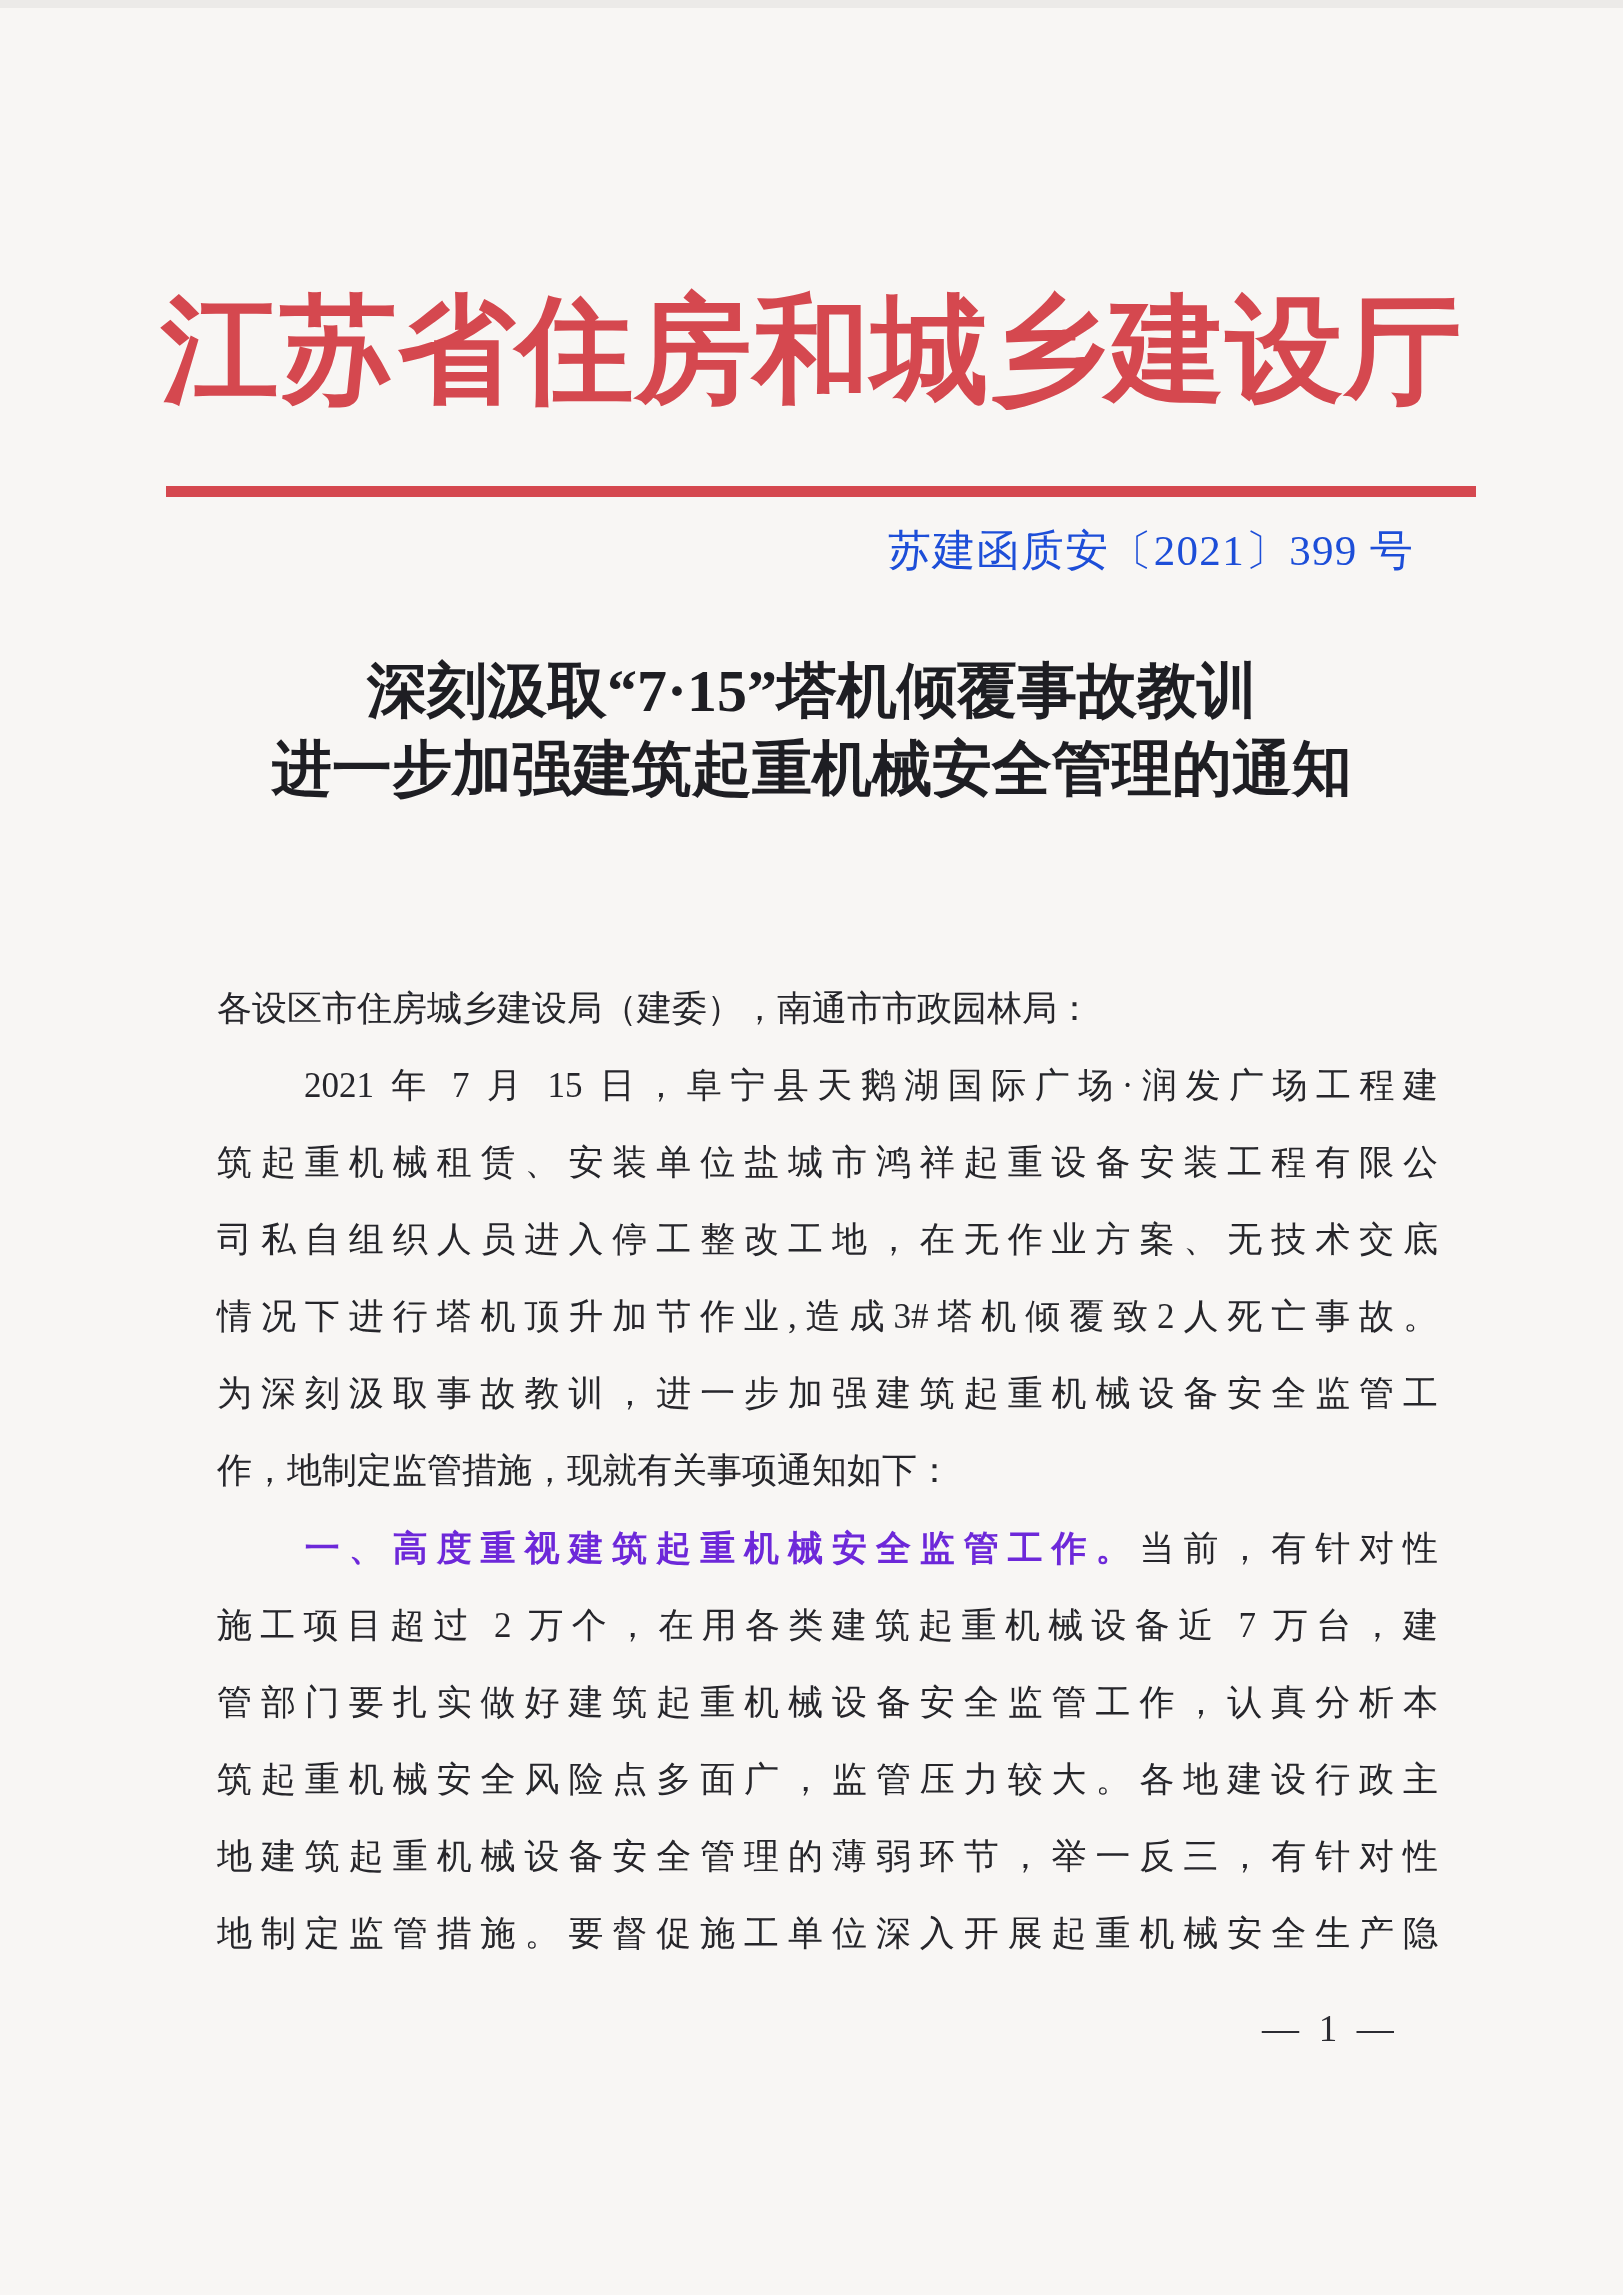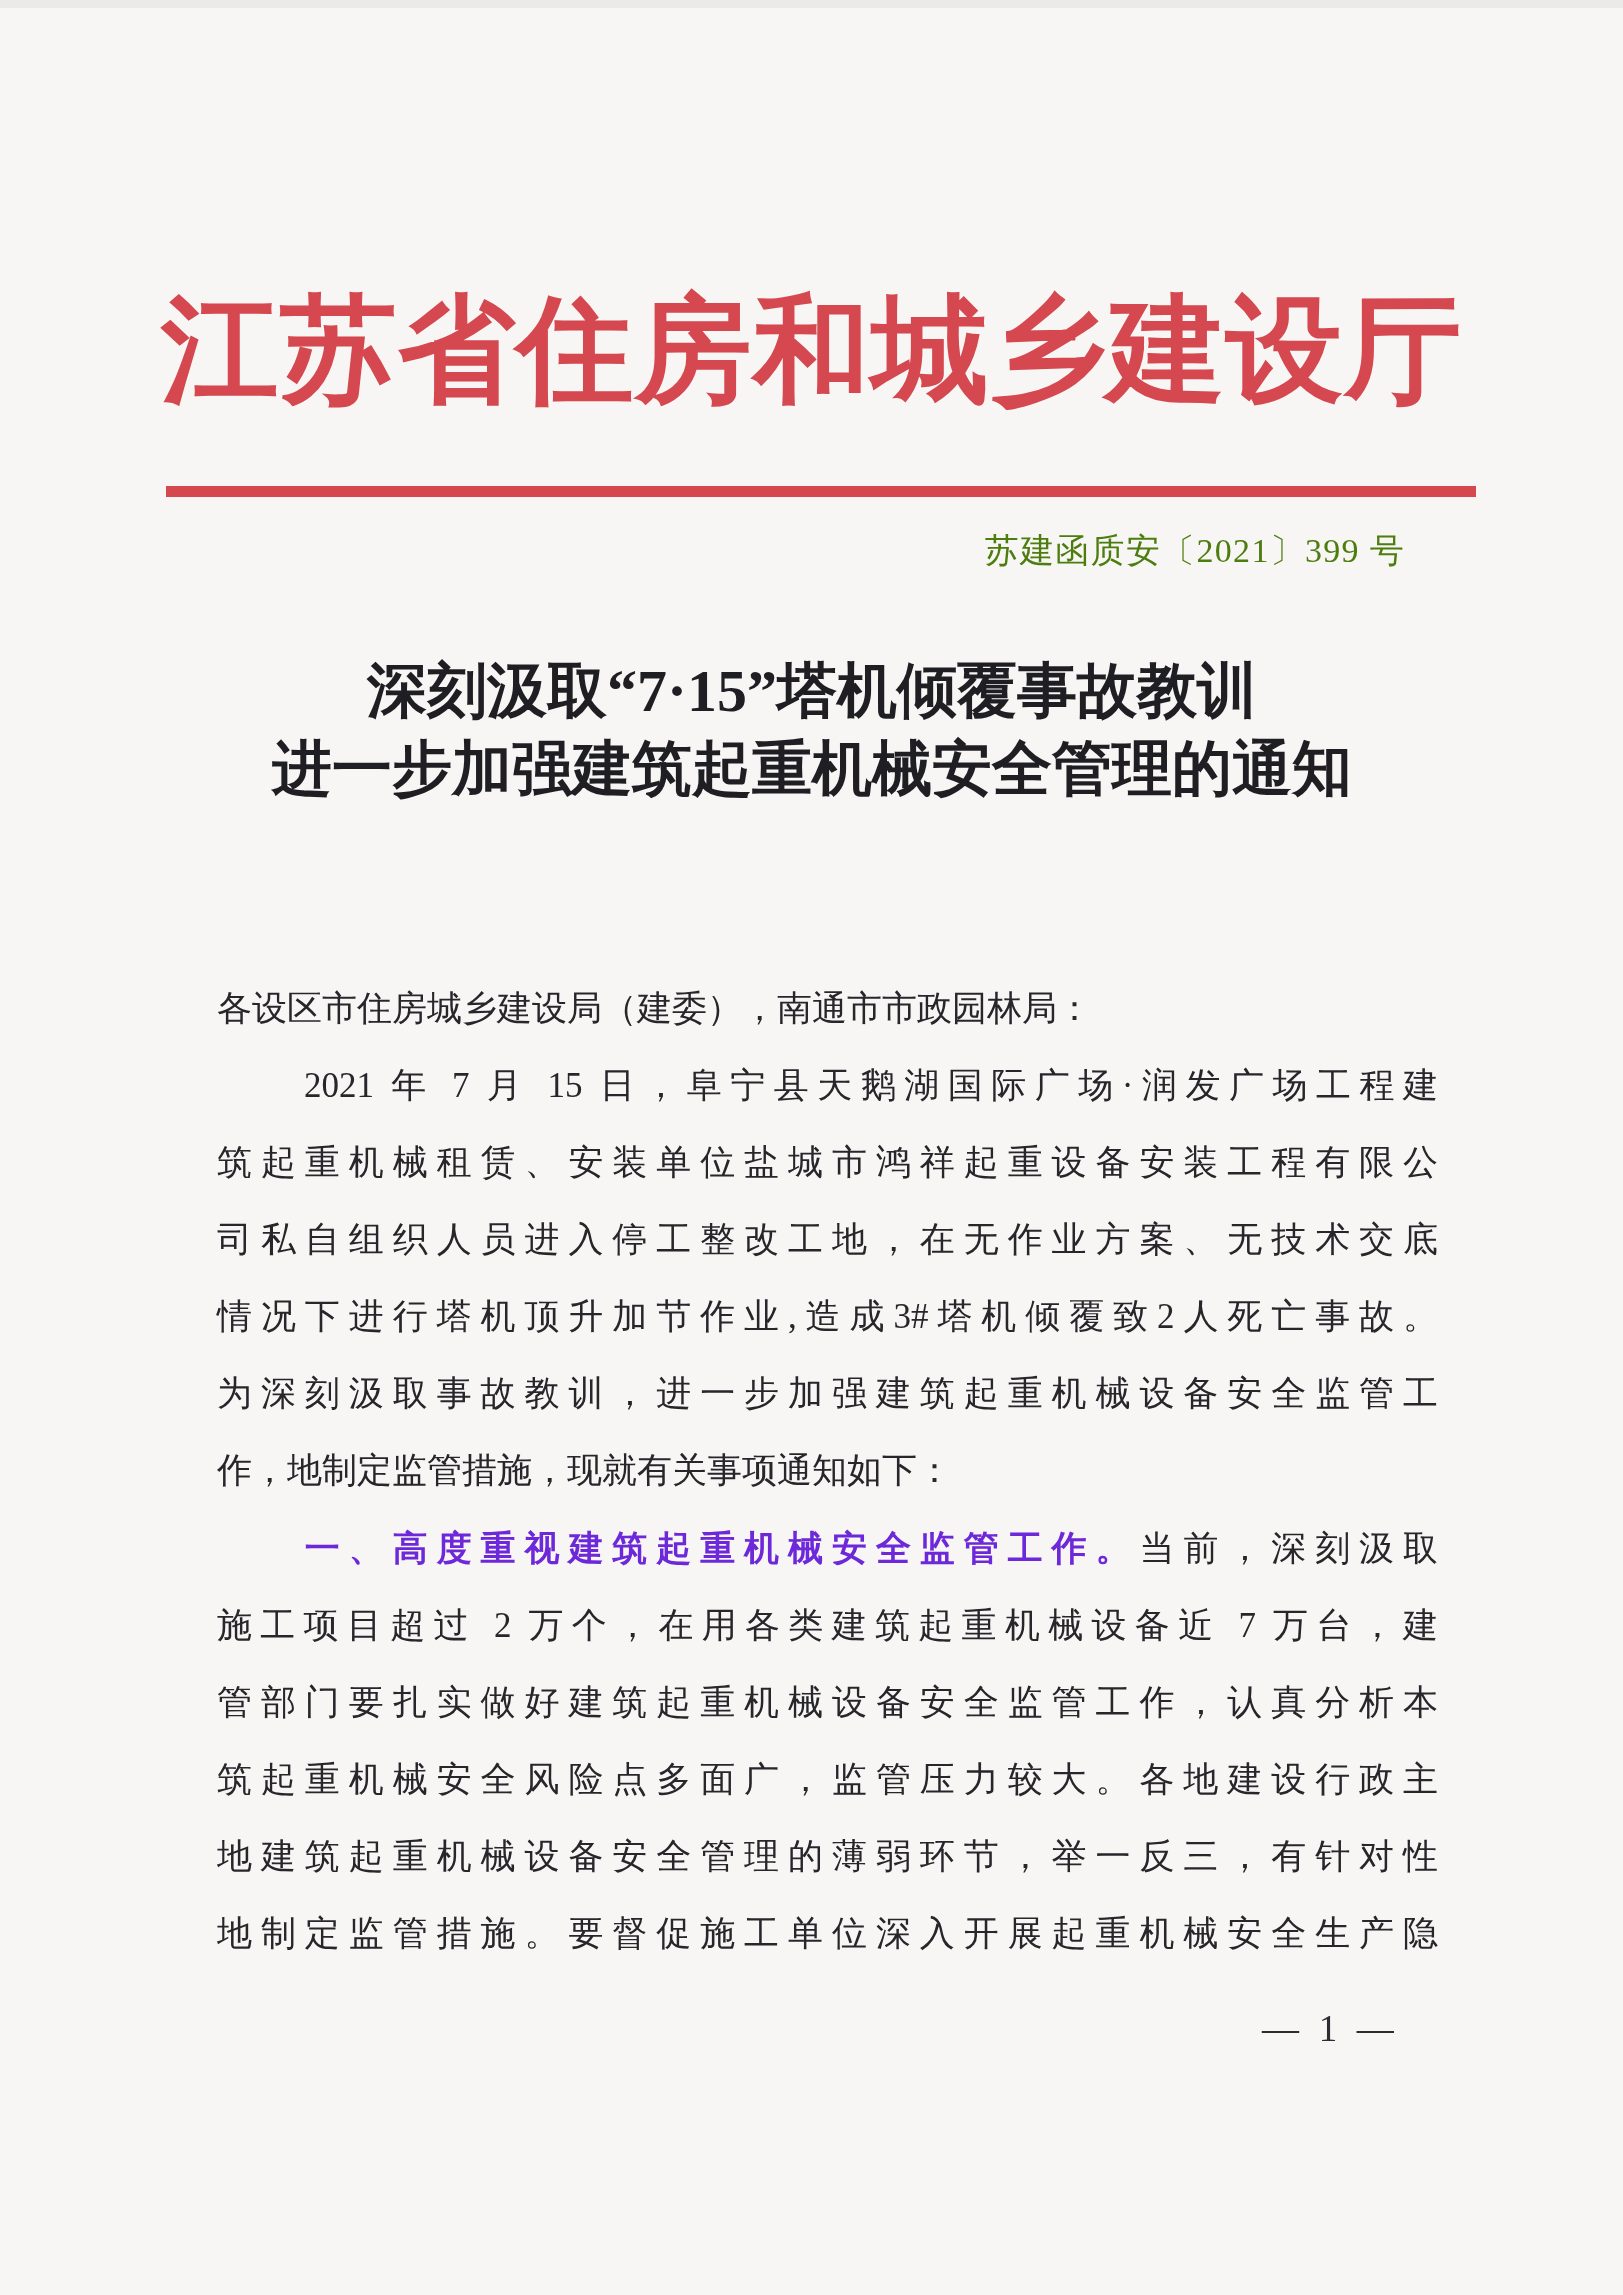--- a/index.html
+++ b/index.html
@@ -35,25 +35,25 @@
     position: absolute;
     top: 478px;
     left: 166px;
     width: 1310px;
     height: 10.5px;
     background: #d5484f;
   }
   .doc-no {
     position: absolute;
     top: 517px;
-    right: 219px;
-    font-size: 34px;
+    right: 210px;
+    font-size: 43px;
     line-height: 52px;
     letter-spacing: 1.3px;
-    color: #4d7c0f;
+    color: #1d4ed8;
     white-space: nowrap;
   }
   
   .title {
     position: absolute;
     top: 644px;
     left: 0;
     right: 0;
     text-align: center;
     font-weight: bold;
@@ -116,21 +116,21 @@
     <div class="line short">各设区市住房城乡建设局（建委），南通市市政园林局：</div>
 
     <div class="line">　　2021 年 7 月 15 日，阜宁县天鹅湖国际广场·润发广场工程建</div>
     <div class="line">筑起重机械租赁、安装单位盐城市鸿祥起重设备安装工程有限公</div>
     <div class="line">司私自组织人员进入停工整改工地，在无作业方案、无技术交底</div>
     <div class="line">情况下进行塔机顶升加节作业,造成3#塔机倾覆致2人死亡事故。</div>
     <div class="line">为深刻汲取事故教训，进一步加强建筑起重机械设备安全监管工</div>
     <div class="line short">作，地制定监管措施，现就有关事项通知如下：</div>
 
     <div class="line">
-      <span class="hei">　　一、高度重视建筑起重机械安全监管工作。</span><span>当前，深刻汲取</span>
+      <span class="hei">　　一、高度重视建筑起重机械安全监管工作。</span><span>当前，有针对性</span>
     </div>
     <div class="line">施工项目超过 2 万个，在用各类建筑起重机械设备近 7 万台，建</div>
     <div class="line">管部门要扎实做好建筑起重机械设备安全监管工作，认真分析本</div>
     <div class="line">筑起重机械安全风险点多面广，监管压力较大。各地建设行政主</div>
     <div class="line">地建筑起重机械设备安全管理的薄弱环节，举一反三，有针对性</div>
     <div class="line">地制定监管措施。要督促施工单位深入开展起重机械安全生产隐</div>
   </div>
 
   <div class="page-number">— 1 —</div>
 

